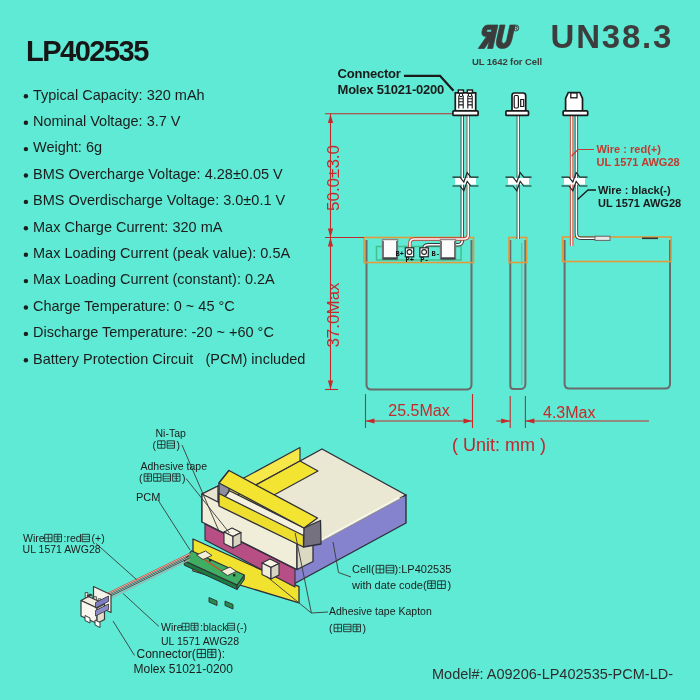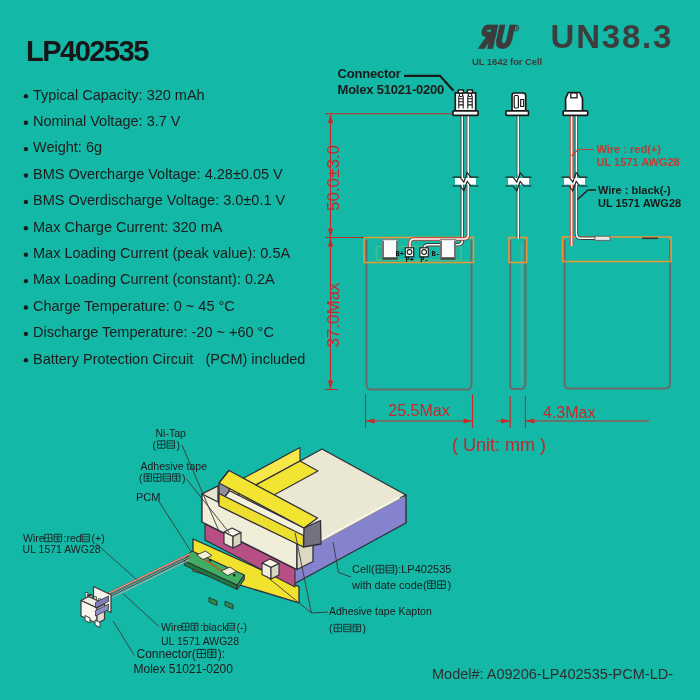--- a/index.html
+++ b/index.html
@@ -1,15 +1,15 @@
 <!DOCTYPE html>
 <html><head><meta charset="utf-8">
 <style>
 html,body{margin:0;padding:0;background:#fff}
-.page{position:relative;width:700px;height:700px;background:#14b8a6;font-family:"Liberation Sans",sans-serif;overflow:hidden}
+.page{position:relative;width:700px;height:700px;background:#5eead4;font-family:"Liberation Sans",sans-serif;overflow:hidden}
 svg{position:absolute;left:0;top:0}
 </style></head>
 <body>
 <div class="page">
 <svg width="700" height="700" viewBox="0 0 700 700">
 <defs>
 <g id="h1">
           <rect x="0.7" y="0.9" width="8.2" height="8.2" fill="none" stroke="#1c1c1c" stroke-width="0.9"></rect>
           <path d="M0.7 5h8.2M4.8 0.9v8.2" stroke="#1c1c1c" stroke-width="0.8" fill="none"></path>
         </g>

